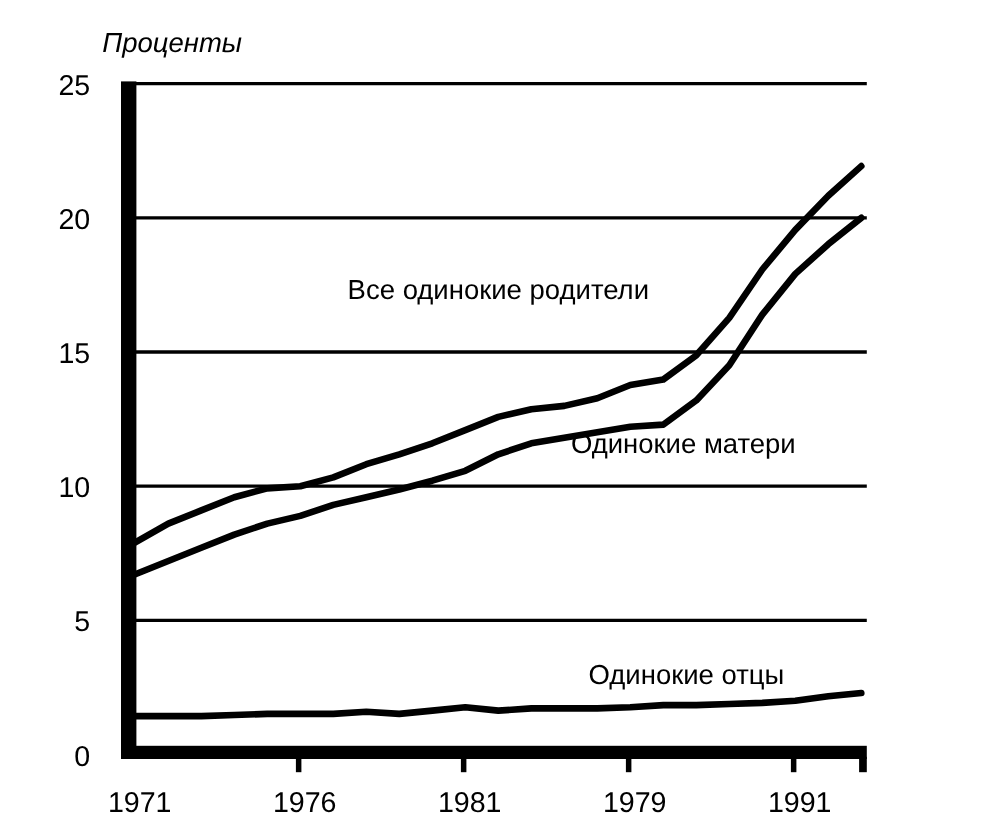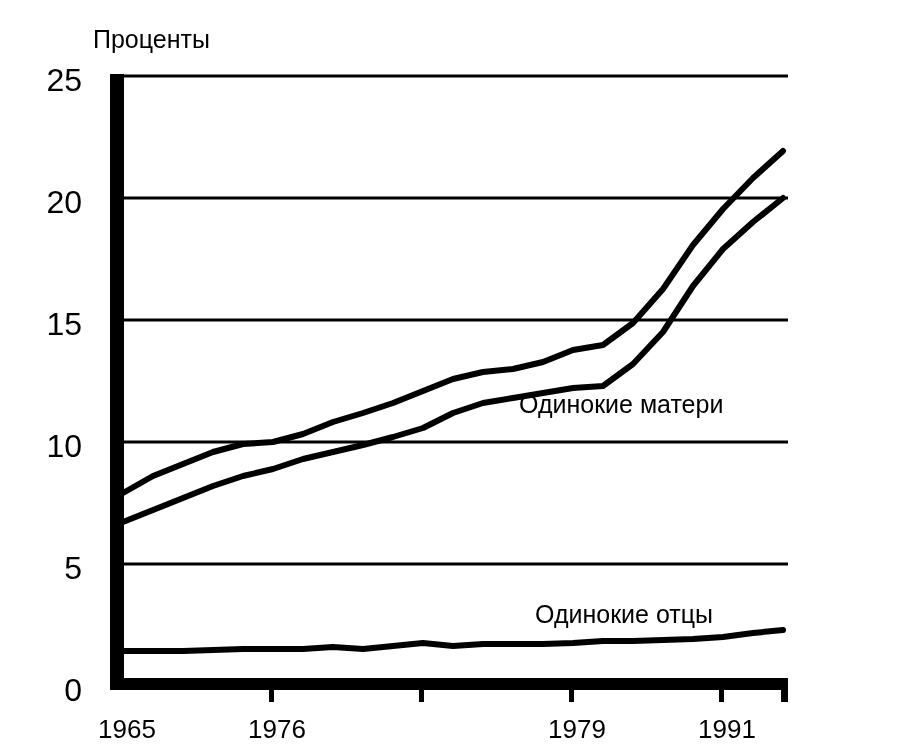--- a/index.html
+++ b/index.html
@@ -24,21 +24,21 @@
   }
   .axis-title {
     position: absolute;
     font-size: 25px;
     font-family: "Liberation Sans", sans-serif;
     color: #000;
     white-space: nowrap;
   }
   .ytick {
     position: absolute;
-    font-size: 32px;
+    font-size: 26px;
     text-align: right;
     color: #000;
     white-space: nowrap;
   }
   .xtick {
     position: absolute;
     font-size: 26px;
     text-align: center;
     color: #000;
     white-space: nowrap;
@@ -53,31 +53,32 @@
     position: absolute;
     left: 0;
     top: 0;
   }
 </style>
 </head>
 <body>
 
 <div id="chart-root">
 
-  <div class="axis-title" style="left:93px; top:25px;">Проценты</div>
+  <div class="axis-title" style="left:93px; top:25px;font-style:italic;">Проценты</div>
 
   <div class="ytick" style="left:36px; top:62px; width:46px;">25</div>
   <div class="ytick" style="left:36px; top:184px; width:46px;">20</div>
   <div class="ytick" style="left:36px; top:306px; width:46px;">15</div>
   <div class="ytick" style="left:36px; top:428px; width:46px;">10</div>
   <div class="ytick" style="left:36px; top:550px; width:46px;">5</div>
   <div class="ytick" style="left:36px; top:672px; width:46px;">0</div>
 
-  <div class="xtick" style="left:77px; top:714px; width:100px;">1965</div>
+  <div class="xtick" style="left:77px; top:714px; width:100px;">1971</div>
   <div class="xtick" style="left:227px; top:714px; width:100px;">1976</div>
+  <div class="xtick" style="left:377px; top:714px; width:100px;">1981</div>
   <div class="xtick" style="left:527px; top:714px; width:100px;">1979</div>
   <div class="xtick" style="left:677px; top:714px; width:100px;">1991</div>
 
   <svg width="909" height="748">
 
     <g>
       <line x1="119" y1="76" x2="788" y2="76" stroke="#000" stroke-width="3"></line>
       <line x1="119" y1="198" x2="788" y2="198" stroke="#000" stroke-width="3"></line>
       <line x1="119" y1="320" x2="788" y2="320" stroke="#000" stroke-width="3"></line>
       <line x1="119" y1="442" x2="788" y2="442" stroke="#000" stroke-width="3"></line>
@@ -95,16 +96,17 @@
       <rect x="781" y="688" width="7" height="14" fill="#000"></rect>
     </g>
 
     <polyline fill="none" stroke="#000" stroke-width="6" stroke-linejoin="round" stroke-linecap="round" points="123,493 153,476 183,464 213,452 243,444 273,442 303,434 333,422 363,413 393,403 423,391 453,379 483,372 513,369 543,362 573,350 603,345 633,323 663,289 693,245 723,209 753,178 783,151"></polyline>
 
     <polyline fill="none" stroke="#000" stroke-width="6" stroke-linejoin="round" stroke-linecap="round" points="123,522 153,510 183,498 213,486 243,476 273,469 303,459 333,452 363,445 393,437 423,428 453,413 483,403 513,398 543,393 573,388 603,386 633,364 663,332 693,286 723,249 753,222 783,198"></polyline>
 
     <polyline fill="none" stroke="#000" stroke-width="6" stroke-linejoin="round" stroke-linecap="round" points="123,651 153,651 183,651 213,650 243,649 273,649 303,649 333,647 363,649 393,646 423,643 453,646 483,644 513,644 543,644 573,643 603,641 633,641 663,640 693,639 723,637 753,633 783,630"></polyline>
   </svg>
 
+  <div class="series-label" style="left:316px; top:250px;">Все одинокие родители</div>
   <div class="series-label" style="left:519px; top:390px;">Одинокие матери</div>
   <div class="series-label" style="left:535px; top:600px;">Одинокие отцы</div>
 
 </div>
 
 </body></html>

